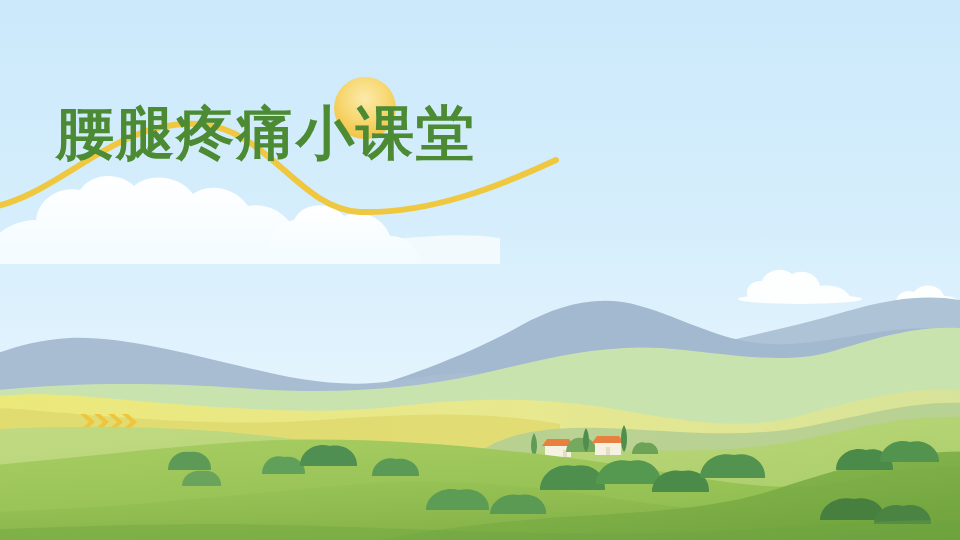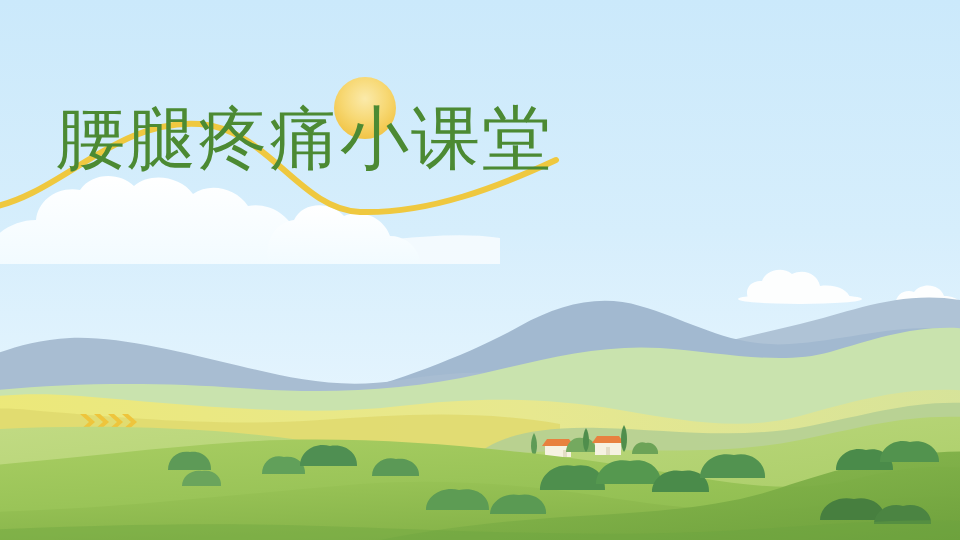--- a/index.html
+++ b/index.html
@@ -19,23 +19,23 @@
     position: absolute;
     inset: 0;
     width: 960px;
     height: 540px;
   }
   #title {
     position: absolute;
     left: 56px;
     top: 104px;
     font-family: "Liberation Sans", sans-serif;
-    font-size: 69px;
+    font-size: 58px;
     line-height: 1.0;
-    font-weight: 400;
+    font-weight: 700;
     letter-spacing: 2px;
     color: #4c8a33;
     white-space: nowrap;
     user-select: none;
   }
 </style>
 </head>
 <body>
 
 <div id="slide">

